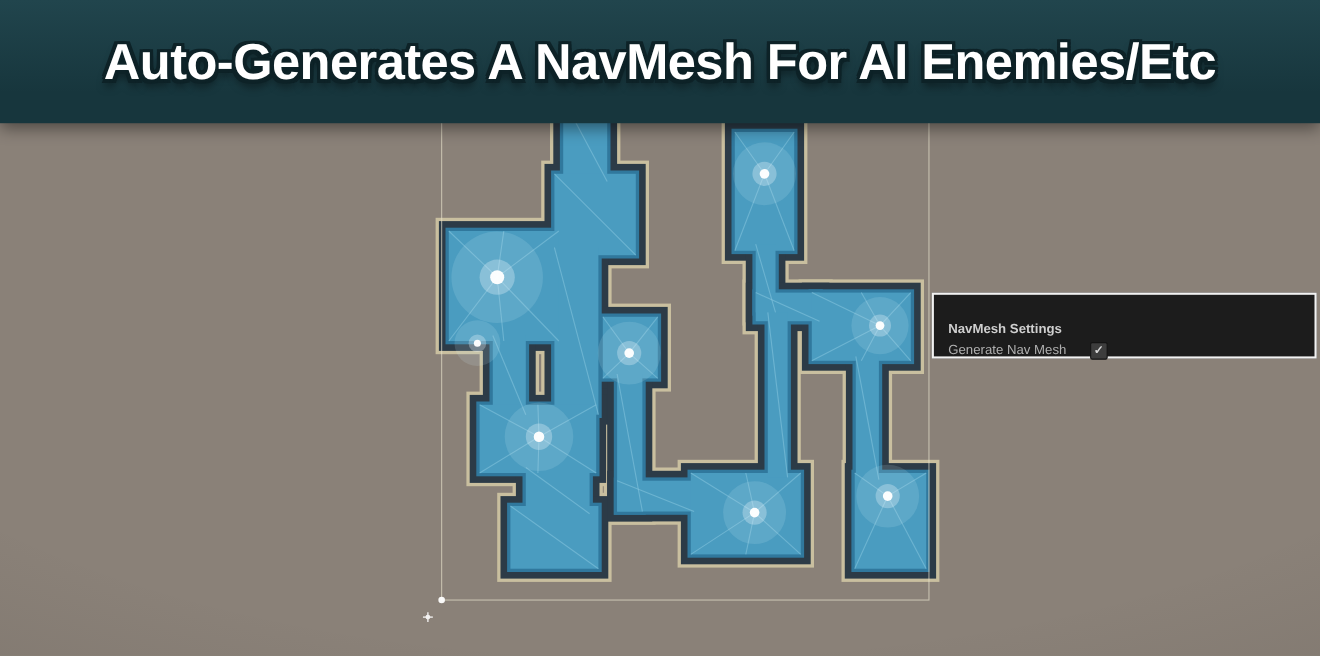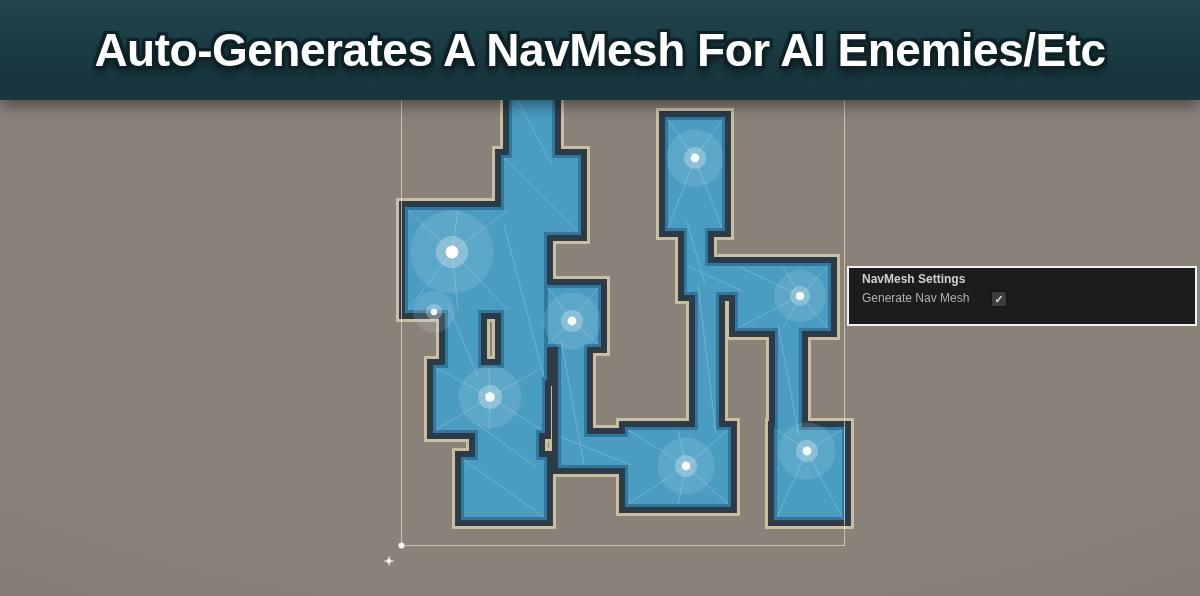--- a/index.html
+++ b/index.html
@@ -9,21 +9,21 @@
     font-family:"Liberation Sans",sans-serif;
   }
   .stage{position:absolute;inset:0;}
   svg#map{position:absolute;left:0;top:0;z-index:1;}
   .vignette{
     position:absolute;inset:0;z-index:2;pointer-events:none;
     background:radial-gradient(120% 105% at 50% 42%, rgba(0,0,0,0) 55%, rgba(40,36,32,.20) 100%);
   }
   
   .banner{
-    position:absolute;left:0;top:0;width:1200px;height:100px;z-index:5;
+    position:absolute;left:0;top:0;width:1200px;height:112px;z-index:5;
     background:linear-gradient(180deg, #21454d 0%, var(--banner-bg,#17363d) 75%);
     box-shadow:0 5px 14px rgba(0,0,0,.45);
     display:flex;align-items:center;justify-content:center;
   }
   .banner-text{
     color:var(--banner-text,#ffffff);
     font-size:46px;font-weight:800;letter-spacing:-.5px;white-space:nowrap;
     text-shadow:
       -3px -3px 0 var(--banner-outline,#0d2227),
        0   -3px 0 var(--banner-outline,#0d2227),
@@ -41,21 +41,21 @@
   .rim   rect{fill:var(--navmesh-blue-dark,#30789d);}
   .floor rect{fill:var(--navmesh-blue,#4a9cc0);}
   .tri line{stroke:var(--tri-line,#8ecbe2);stroke-width:1;opacity:.5;}
   .sel-rect{fill:none;stroke:var(--selection-outline,#e8e2cc);stroke-width:1;opacity:.65;}
   
   .panel{
     position:absolute;left:847px;top:266px;width:350px;height:60px;z-index:6;
     box-sizing:border-box;
     background:var(--panel-bg,#1c1c1c);
     border:2px solid var(--panel-border,#f2f2f2);
-    padding:4px 13px 6px 13px;
+    padding:24px 13px 6px 13px;
   }
   .panel-title{
     color:var(--panel-title,#cfcfcf);
     font-size:12px;font-weight:700;margin-bottom:5px;
   }
   .panel-row{display:flex;}
   .panel-label{
     color:var(--panel-label,#b0b0b0);
     font-size:12px;width:117px;
   }

